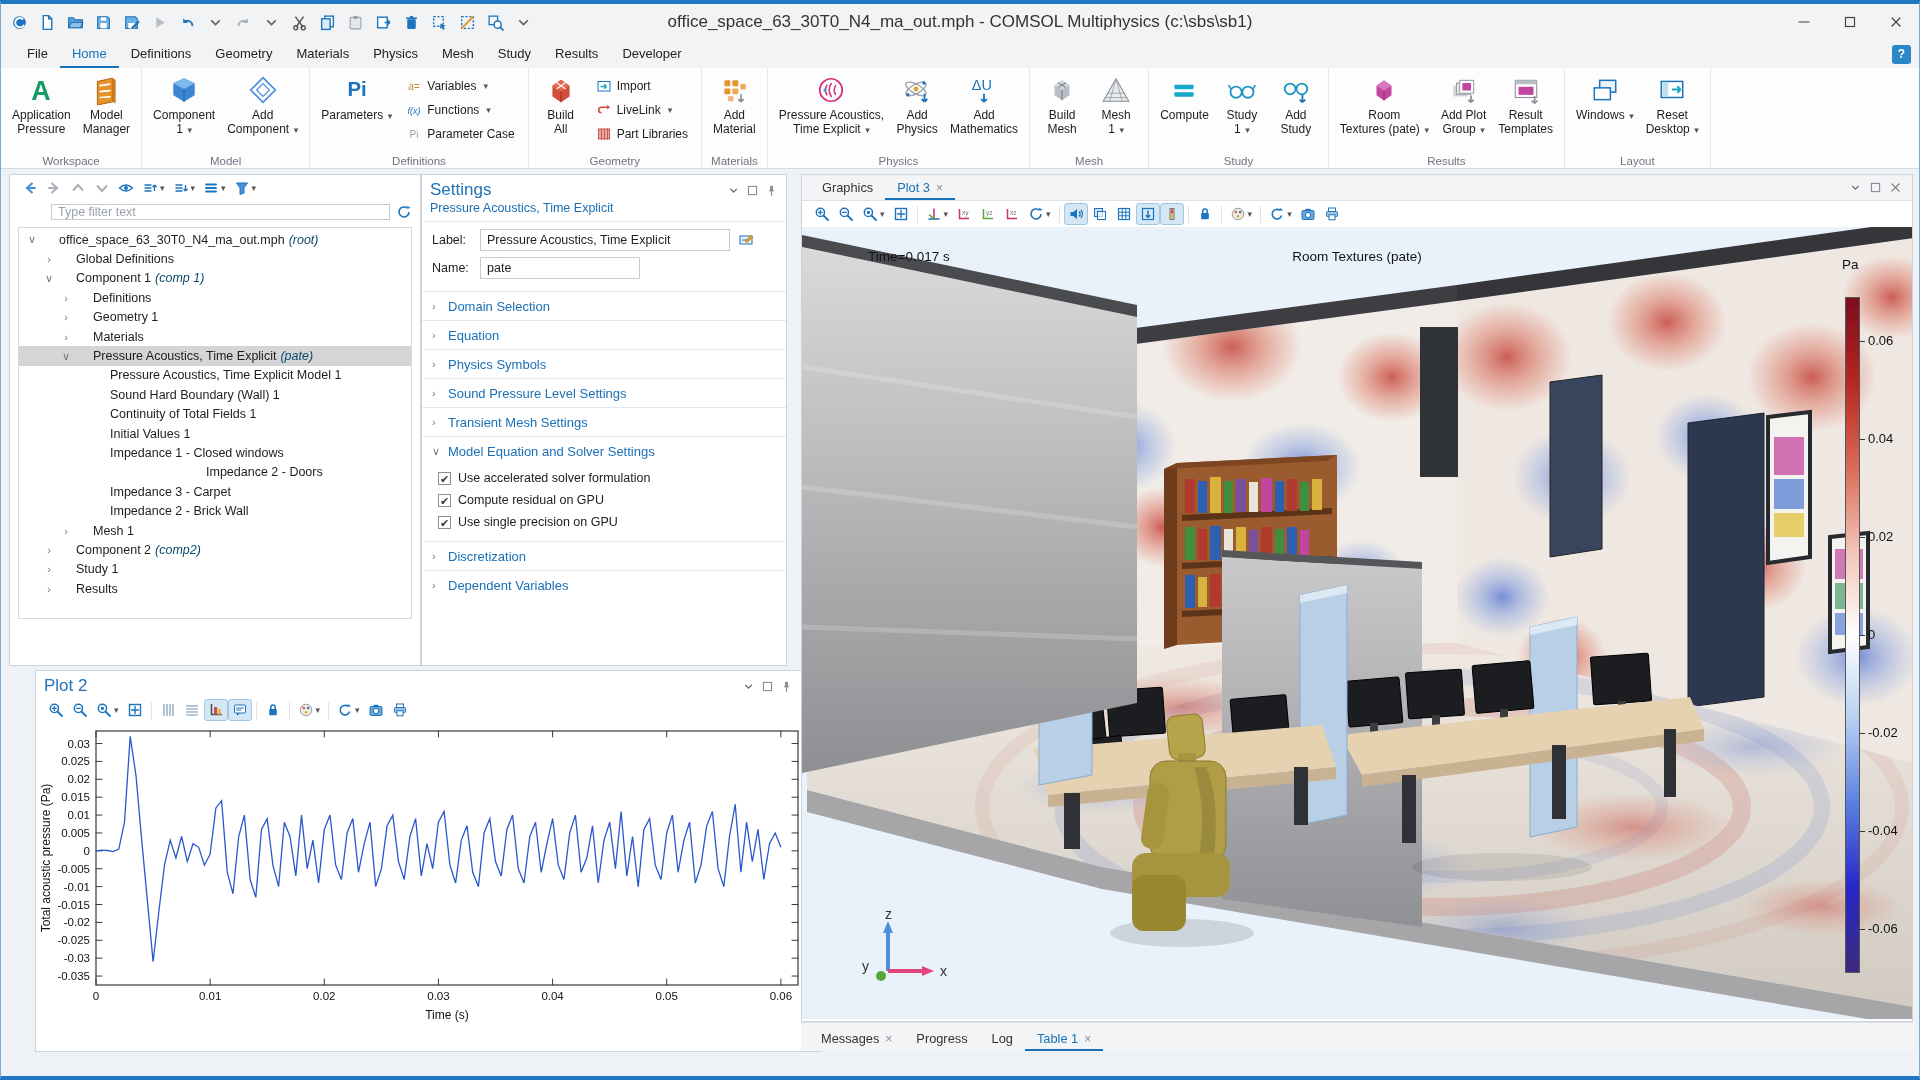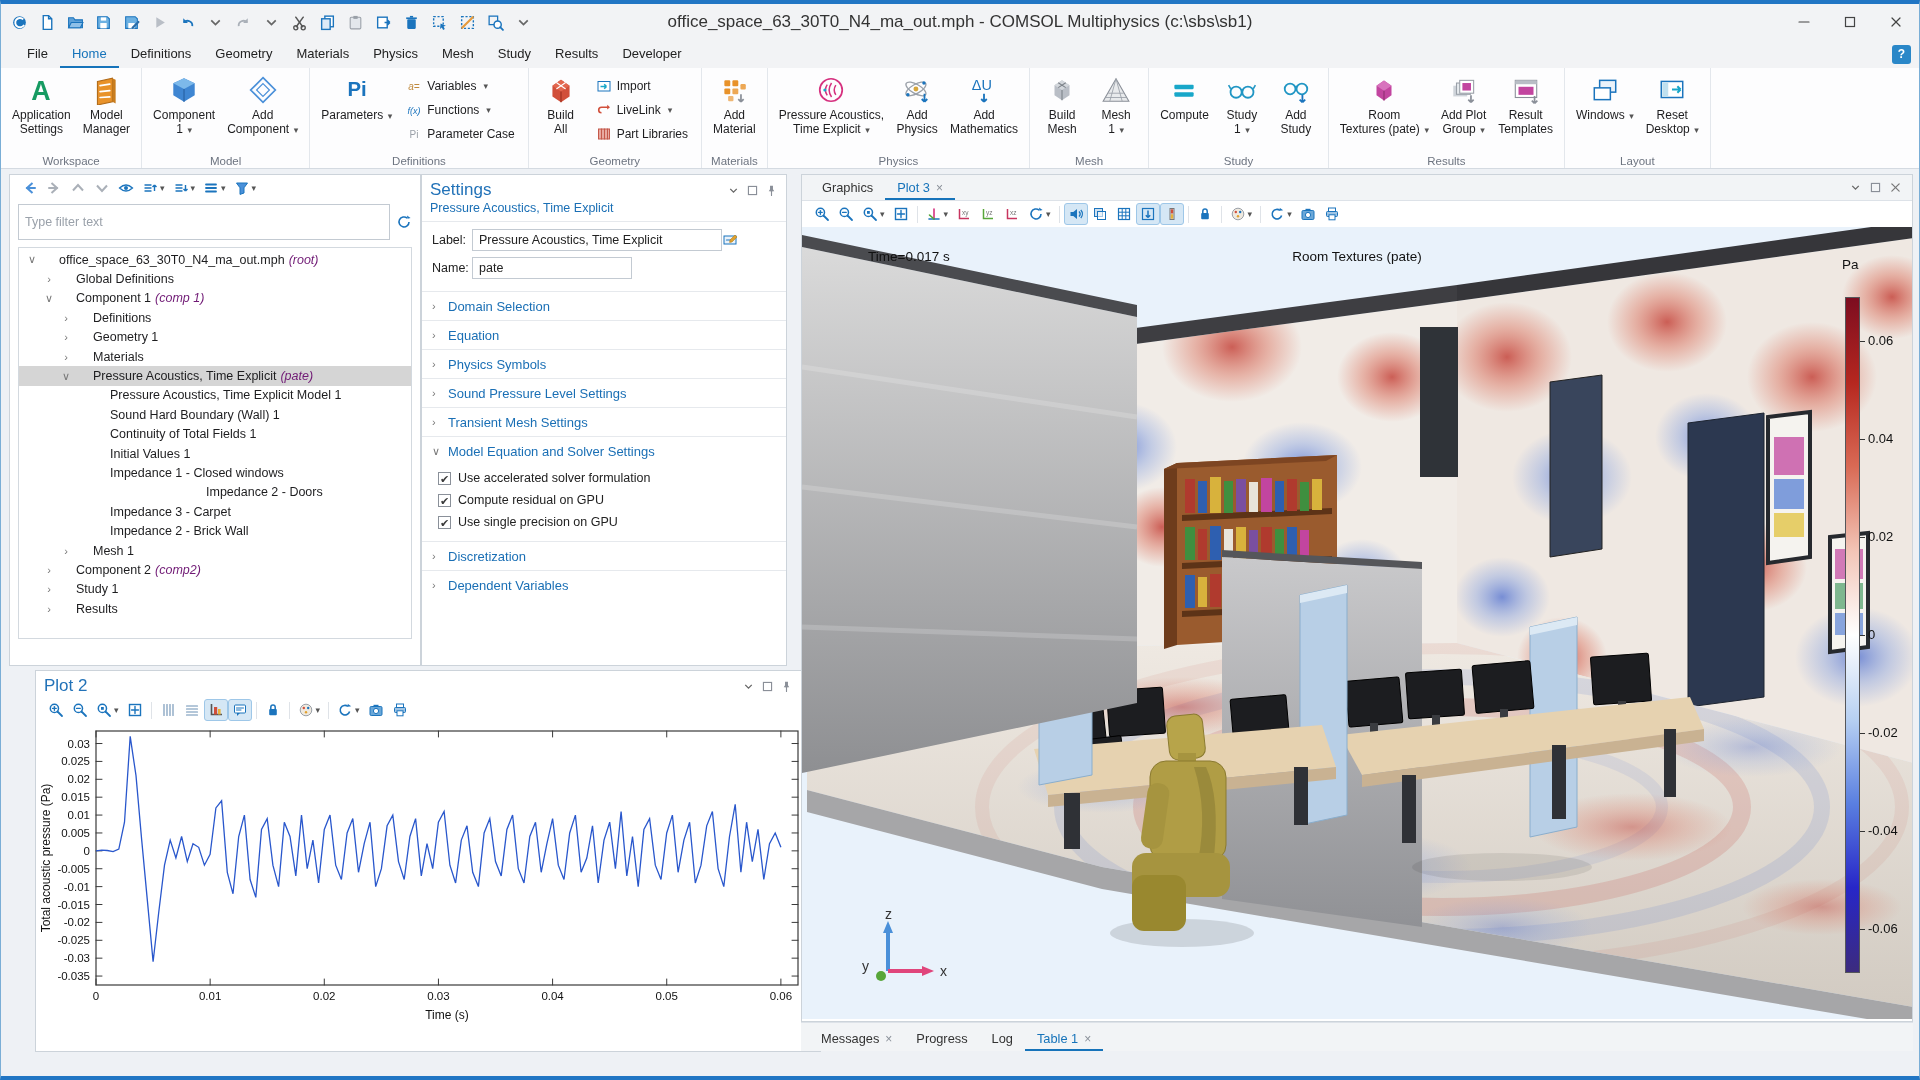--- a/index.html
+++ b/index.html
@@ -39,34 +39,34 @@
   .panel-title { font-size:17px; color:#2272b8; flex:1; white-space:nowrap; }
   .panel-icons { display:flex; gap:6px; }
   .panel-icons .ic { width:13px; height:13px; }
   .tbar { display:flex; align-items:center; padding:2px 8px; }
   .tbtn { display:flex; align-items:center; padding:2px 3px; border:1px solid transparent; border-radius:3px; }
   .tbtn.on { background:#d5e7f5; border-color:#9ec7e8; }
   .tsep { width:1px; height:17px; background:#dfe3e8; margin:0 4px; }
   
   #mb-panel { left:8px; top:170px; width:412px; height:492px; }
   .filter-row { display:flex; align-items:center; gap:6px; padding:3px 8px; }
-  .filter-row input { flex:1; height:36px; border:1px solid #c3cad2; padding:6px 6px; font-size:12.5px; font-family:inherit; color:#333; }
+  .filter-row input { flex:1; height:16px; border:1px solid #c3cad2; padding:6px 6px; font-size:12.5px; font-family:inherit; color:#333;margin-left:33px; }
   .filter-row input::placeholder { color:#9aa1aa; }
   #mb-tree { margin:4px 8px; border:1px solid #d3d9df; height:392px; overflow:hidden; padding-top:2px; }
   .trow { display:flex; align-items:center; height:19.4px; white-space:nowrap; cursor:default; }
   .trow.sel { background:#d5d5d5; }
   .trow .exp { width:14px; text-align:center; color:#777; font-size:11px; flex:none; }
   .trow .ic { width:15px; height:15px; margin-right:5px; flex:none; }
   .trow .tl { font-size:12.5px; color:#1d1d1f; }
-  .trow .ts { font-size:12.5px; color:#701a75; font-style:italic; margin-left:4px; }
+  .trow .ts { font-size:12.5px; color:#0c4a6e; font-style:italic; margin-left:4px; }
   
   #set-panel { left:420px; top:170px; width:366px; height:492px; }
   .set-sub { font-size:12.5px; color:#1a6fb5; padding:0 8px 6px; border-bottom:1px solid #e6e9ed; }
   .fields { padding:7px 10px 6px; }
-  .frow { display:flex; align-items:center; gap:0; margin-bottom:6px; }
+  .frow { display:flex; align-items:center; gap:8px; margin-bottom:6px; }
   .frow label { width:40px; font-size:12.5px; color:#222; }
   .frow input { height:22px; border:1px solid #c3cad2; padding:0 6px; font-size:12.5px; font-family:inherit; color:#222; }
   .sec-head { display:flex; align-items:center; height:29px; border-top:1px solid #e6e9ed; padding:0 10px; }
   .sec-head .exp { width:16px; color:#777; font-size:11px; }
   .sec-head .sl { font-size:13px; color:#1a6fb5; }
   .sec-body { padding:2px 14px 8px 16px; }
   .sec-note { font-size:12.3px; color:#222; line-height:1.35; margin-bottom:7px; }
   .chk-row { display:flex; align-items:center; gap:7px; height:22px; }
   .chk-box { width:13px; height:13px; border:1px solid #8a9099; background:#fff; font-size:11px; line-height:12px; text-align:center; color:#3a3a3a; }
   .chk-lbl { font-size:12.5px; color:#222; }
@@ -258,21 +258,21 @@
 
   <div class="ribbon" id="ribbon-groups">
       <div class="rib-group">
         <div class="rib-large">
           <span class="ic">
             <svg viewBox="0 0 28 28">
               <text x="14" y="23" text-anchor="middle" font-size="25" font-weight="bold" fill="#169b62">A</text>
             </svg>
           </span>
           <span class="lbl">Application
-Settings</span>
+Pressure</span>
         </div>
         <div class="rib-large">
           <span class="ic">
             <svg viewBox="0 0 28 28">
               <polygon points="6,6 20,3 20,25 6,28" fill="#e8922a" stroke="#b06a18"></polygon>
               <polygon points="20,3 23,4.5 23,26.5 20,25" fill="#c97d1e"></polygon>
               <g stroke="#fff" stroke-width="1.6">
                 <line x1="8.5" y1="10" x2="17.5" y2="8.5" stroke="#fff" stroke-width="1.6" stroke-linecap="round"></line>
                 <line x1="8.5" y1="15.5" x2="17.5" y2="14.5" stroke="#fff" stroke-width="1.6" stroke-linecap="round"></line>
                 <line x1="8.5" y1="21" x2="17.5" y2="20.5" stroke="#fff" stroke-width="1.6" stroke-linecap="round"></line>

